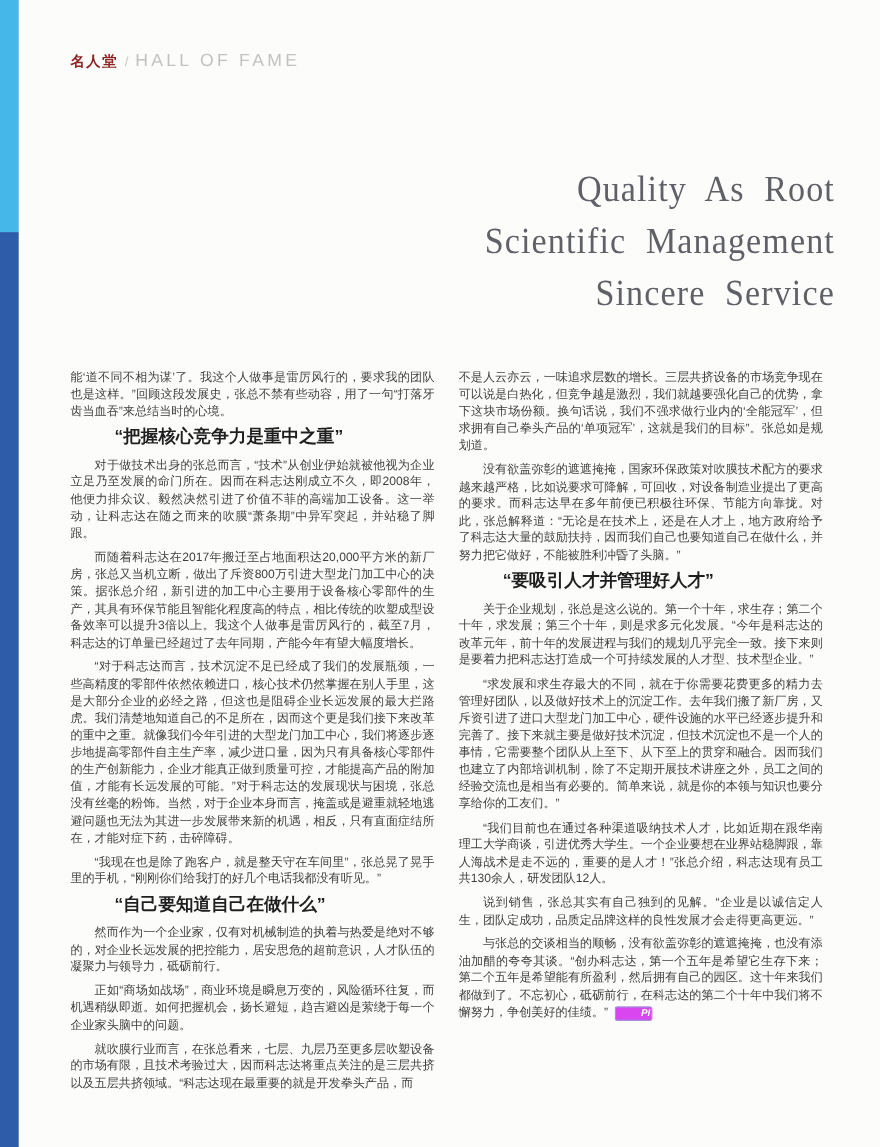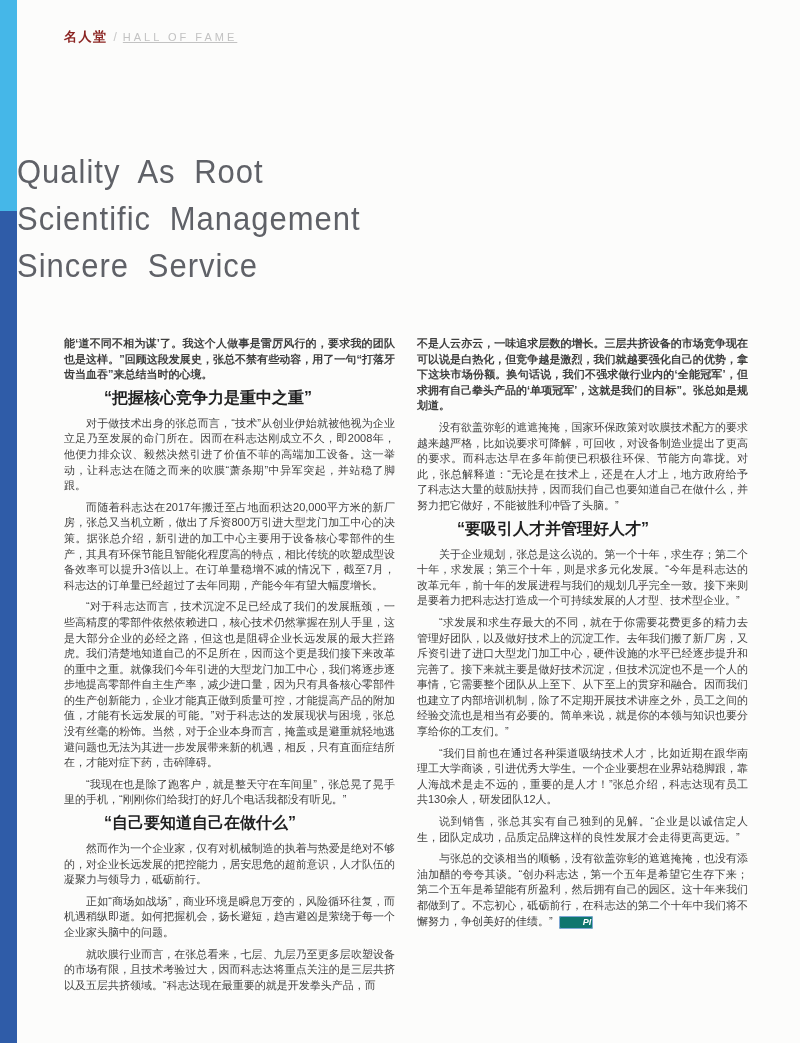--- a/index.html
+++ b/index.html
@@ -19,55 +19,55 @@
   .header {
     position: absolute; left: 64px; top: 28px;
     display: flex; align-items: baseline; gap: 6px;
     white-space: nowrap;
   }
   .header .cn {
     font-size: 13px; font-weight: bold; color: #8a2321; letter-spacing: 1.5px;
   }
   .header .sep { font-size: 12px; color: #c6c6c6; }
   .header .en {
-    font-size: 11px; color: #c2c2c2; letter-spacing: 3px; text-decoration: underline;
+    font-size: 16px; color: #c2c2c2; letter-spacing: 3px;
   }
 
   .title-block {
     position: absolute; left: 17px; top: 148px; width: 742px;
-    text-align: left;
-    font-family: Liberation Sans, sans-serif;
+    text-align: right;
+    font-family: Liberation Serif, serif;
     color: #5f6167;
   }
   .title-line {
     font-size: 31px; line-height: 47px;
     letter-spacing: 1px; word-spacing: 9px;
     transform: scaleY(1.08);
   }
 
   .columns {
     position: absolute; left: 64px; top: 336px; width: 684px;
     display: flex; gap: 22px;
   }
   .col { width: 331px; }
   .para {
     margin: 0 0 6px 0;
     font-size: 11px; line-height: 15.6px; color: #3f3f3f;
     text-align: justify; text-justify: inter-ideograph;
     text-indent: 2em;
   }
-  .para.no-indent { text-indent: 0; font-weight: bold; }
+  .para.no-indent { text-indent: 0; }
   .sec-heading {
     margin: 7px 0 11px 0;
     font-size: 16px; line-height: 15px; font-weight: bold; color: #1f1f1f;
     text-indent: 2.5em;
   }
   .end-mark {
     display: inline-block;
-    background: #0f766e; color: #ffffff;
+    background: #d946ef; color: #ffffff;
     font-style: italic; font-weight: bold;
     font-size: 9px; line-height: 10px;
     padding: 1px 2px 2px 2px; margin-left: 6px;
     border-radius: 2px;
     box-shadow: inset 0 0 0 1px #7fa6d4;
     vertical-align: baseline;
   }
   .page-number {
     position: absolute; left: 64px; top: 1051px;
     font-size: 14px; color: #2c2c2c; letter-spacing: 0.5px;
@@ -75,37 +75,37 @@
 </style>
 </head>
 <body>
 
 <div class="page">
 
   <div class="bar bar-light" style="background: rgb(69, 183, 232);"></div>
   <div class="bar bar-dark" style="background: rgb(47, 92, 168);"></div>
 
   <div class="header">
-    <span class="cn" style="color: rgb(138, 35, 33);">名人堂</span>
+    <span class="cn" style="color: rgb(138, 35, 33); margin-top: 19px;">名人堂</span>
     <span class="sep">/</span>
     <span class="en">HALL OF FAME</span>
   </div>
 
   <div class="title-block" style="color: rgb(95, 97, 103);">
     <div class="title-line">Quality As Root</div>
     <div class="title-line">Scientific Management</div>
     <div class="title-line">Sincere Service</div>
   </div>
 
   <div class="columns">
     <div class="col" id="col-left">
         <p class="para no-indent">能‘道不同不相为谋’了。我这个人做事是雷厉风行的，要求我的团队也是这样。”回顾这段发展史，张总不禁有些动容，用了一句“打落牙齿当血吞”来总结当时的心境。</p>
         <h3 class="sec-heading">“把握核心竞争力是重中之重”</h3>
         <p class="para">对于做技术出身的张总而言，“技术”从创业伊始就被他视为企业立足乃至发展的命门所在。因而在科志达刚成立不久，即2008年，他便力排众议、毅然决然引进了价值不菲的高端加工设备。这一举动，让科志达在随之而来的吹膜“萧条期”中异军突起，并站稳了脚跟。</p>
-        <p class="para">而随着科志达在2017年搬迁至占地面积达20,000平方米的新厂房，张总又当机立断，做出了斥资800万引进大型龙门加工中心的决策。据张总介绍，新引进的加工中心主要用于设备核心零部件的生产，其具有环保节能且智能化程度高的特点，相比传统的吹塑成型设备效率可以提升3倍以上。在订单量稳增不减的情况下，截至7月，科志达的订单量已经超过了去年同期，产能今年有望大幅度增长。</p>
+        <p class="para">而随着科志达在2017年搬迁至占地面积达20,000平方米的新厂房，张总又当机立断，做出了斥资800万引进大型龙门加工中心的决策。据张总介绍，新引进的加工中心主要用于设备核心零部件的生产，其具有环保节能且智能化程度高的特点，相比传统的吹塑成型设备效率可以提升3倍以上。我这个人做事是雷厉风行的，截至7月，科志达的订单量已经超过了去年同期，产能今年有望大幅度增长。</p>
         <p class="para">“对于科志达而言，技术沉淀不足已经成了我们的发展瓶颈，一些高精度的零部件依然依赖进口，核心技术仍然掌握在别人手里，这是大部分企业的必经之路，但这也是阻碍企业长远发展的最大拦路虎。我们清楚地知道自己的不足所在，因而这个更是我们接下来改革的重中之重。就像我们今年引进的大型龙门加工中心，我们将逐步逐步地提高零部件自主生产率，减少进口量，因为只有具备核心零部件的生产创新能力，企业才能真正做到质量可控，才能提高产品的附加值，才能有长远发展的可能。”对于科志达的发展现状与困境，张总没有丝毫的粉饰。当然，对于企业本身而言，掩盖或是避重就轻地逃避问题也无法为其进一步发展带来新的机遇，相反，只有直面症结所在，才能对症下药，击碎障碍。</p>
         <p class="para">“我现在也是除了跑客户，就是整天守在车间里”，张总晃了晃手里的手机，“刚刚你们给我打的好几个电话我都没有听见。”</p>
         <h3 class="sec-heading">“自己要知道自己在做什么”</h3>
         <p class="para">然而作为一个企业家，仅有对机械制造的执着与热爱是绝对不够的，对企业长远发展的把控能力，居安思危的超前意识，人才队伍的凝聚力与领导力，砥砺前行。</p>
         <p class="para">正如“商场如战场”，商业环境是瞬息万变的，风险循环往复，而机遇稍纵即逝。如何把握机会，扬长避短，趋吉避凶是萦绕于每一个企业家头脑中的问题。</p>
         <p class="para">就吹膜行业而言，在张总看来，七层、九层乃至更多层吹塑设备的市场有限，且技术考验过大，因而科志达将重点关注的是三层共挤以及五层共挤领域。“科志达现在最重要的就是开发拳头产品，而</p>
       </div>
     <div class="col" id="col-right">
         <p class="para no-indent">不是人云亦云，一味追求层数的增长。三层共挤设备的市场竞争现在可以说是白热化，但竞争越是激烈，我们就越要强化自己的优势，拿下这块市场份额。换句话说，我们不强求做行业内的‘全能冠军’，但求拥有自己拳头产品的‘单项冠军’，这就是我们的目标”。张总如是规划道。</p>
         <p class="para">没有欲盖弥彰的遮遮掩掩，国家环保政策对吹膜技术配方的要求越来越严格，比如说要求可降解，可回收，对设备制造业提出了更高的要求。而科志达早在多年前便已积极往环保、节能方向靠拢。对此，张总解释道：“无论是在技术上，还是在人才上，地方政府给予了科志达大量的鼓励扶持，因而我们自己也要知道自己在做什么，并努力把它做好，不能被胜利冲昏了头脑。”</p>

